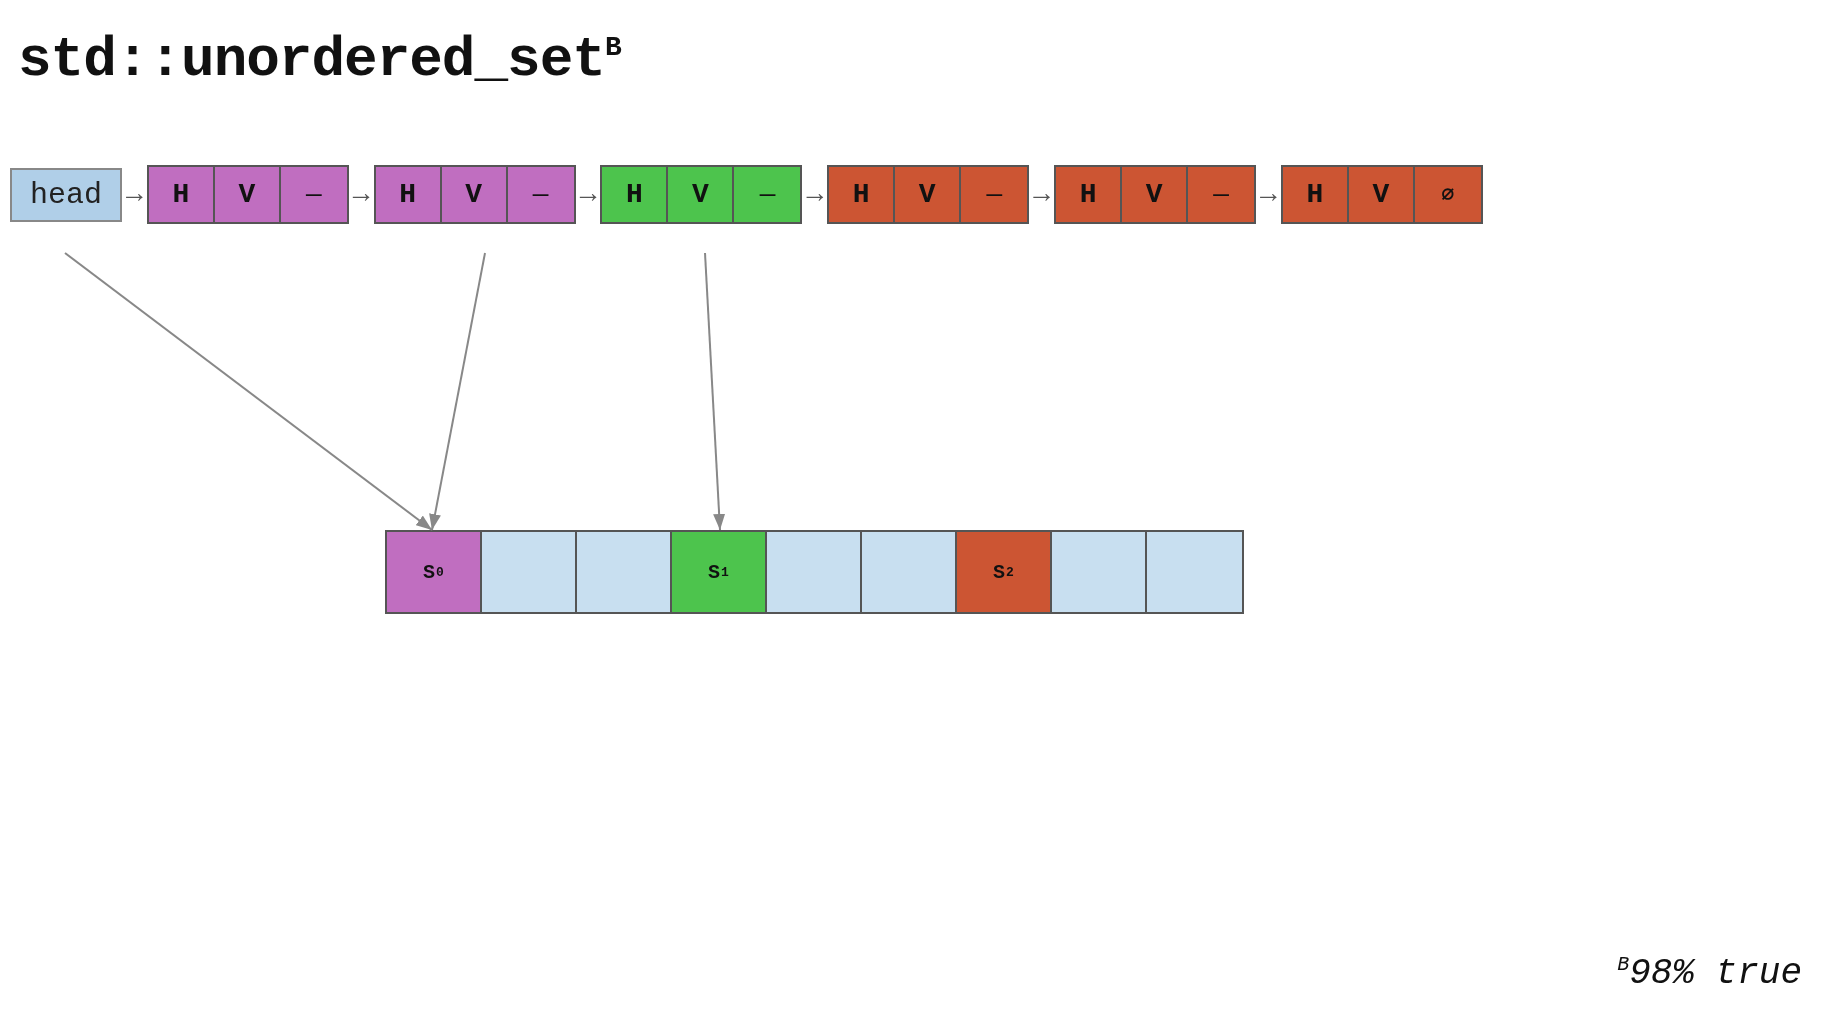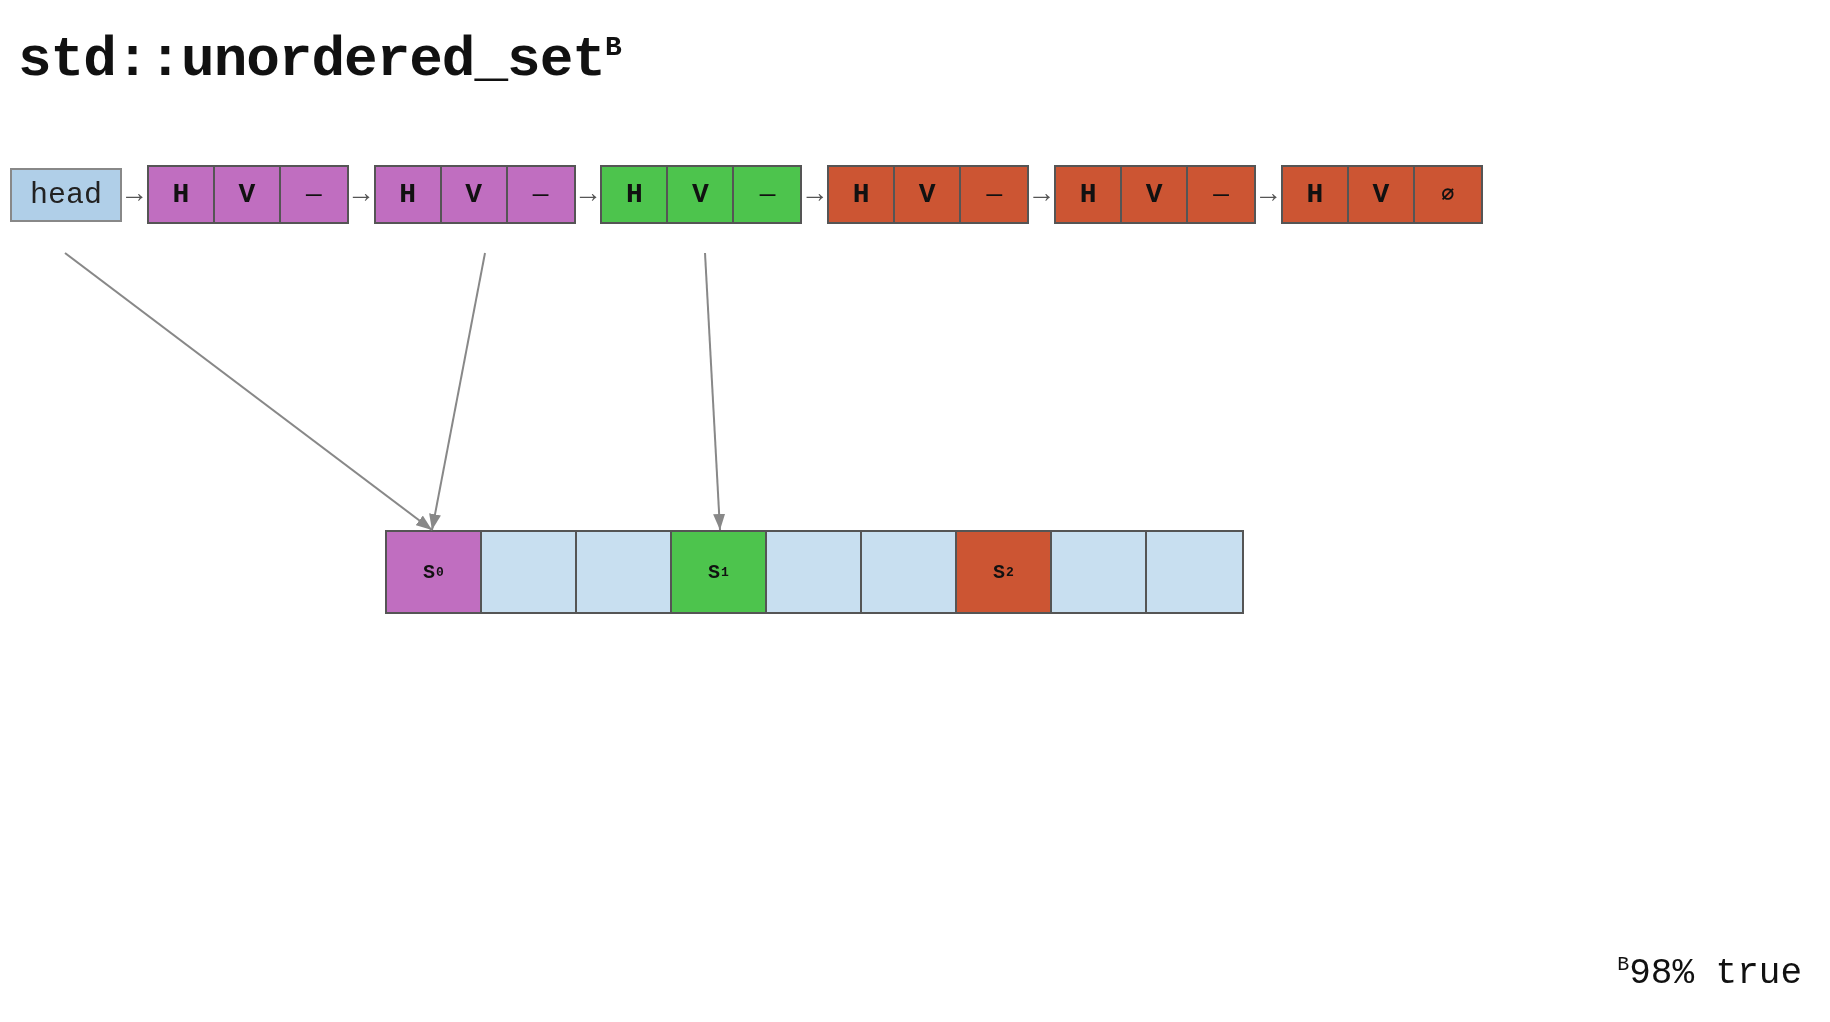--- a/index.html
+++ b/index.html
@@ -138,20 +138,21 @@
       height: 1022px;
       pointer-events: none;
     }
 
     #confidence {
       position: absolute;
       bottom: 28px;
       right: 28px;
       font-size: 36px;
       color: #111;
+      font-style: italic;
     }
 
     #confidence sup {
       font-size: 20px;
       vertical-align: super;
     }
   </style>
 </head>
 <body>
 

